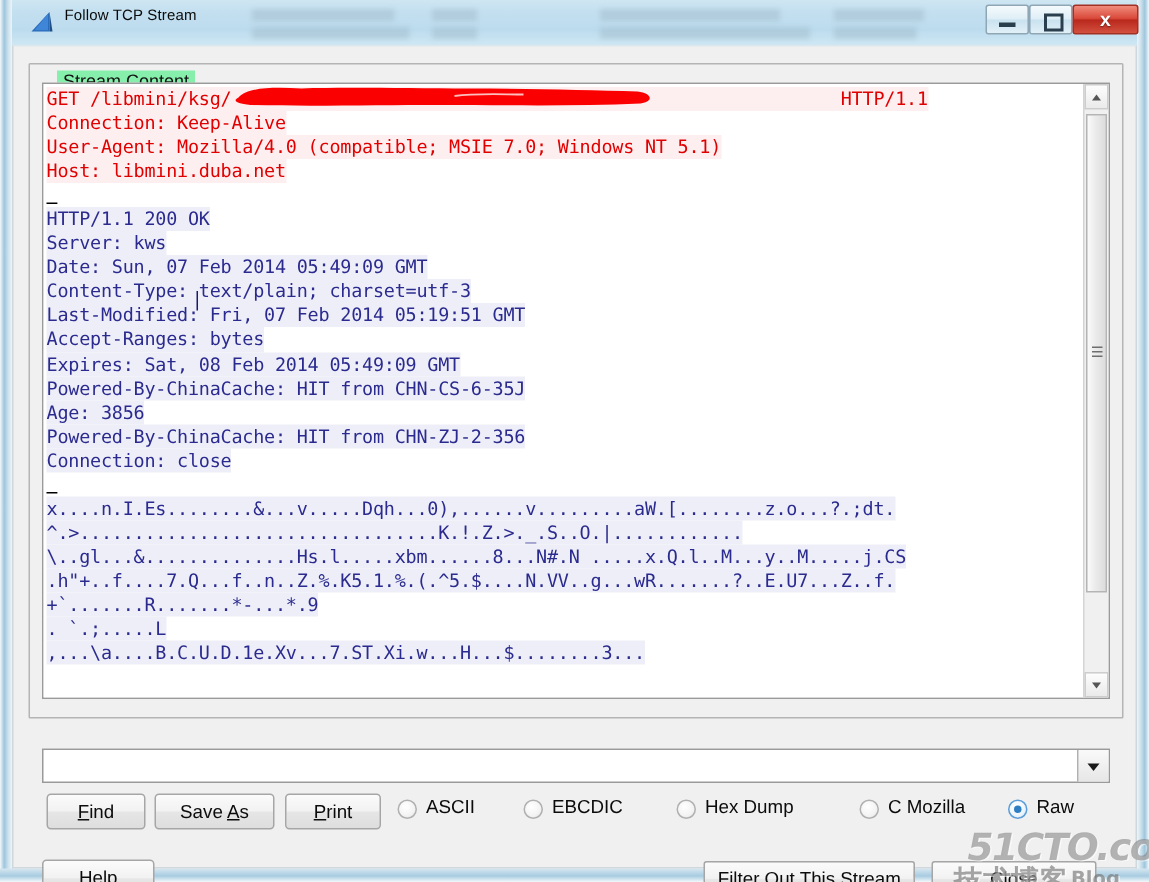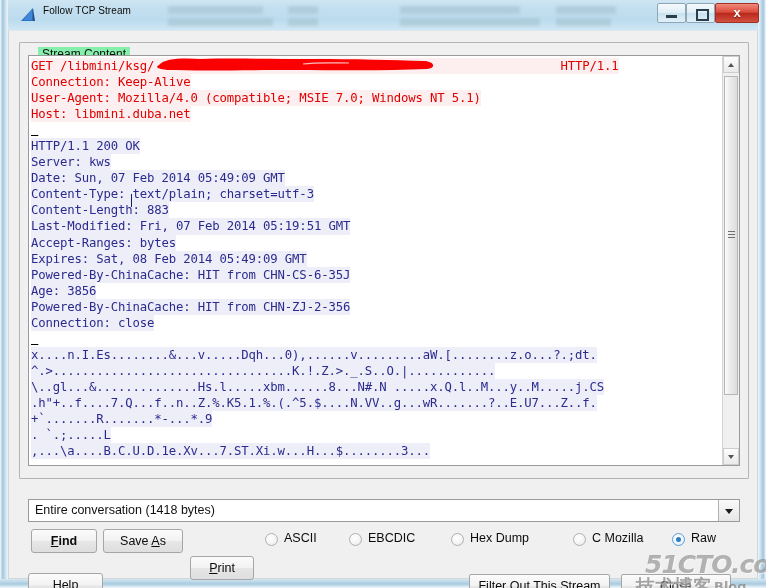--- a/index.html
+++ b/index.html
@@ -280,23 +280,23 @@
     box-sizing: border-box;
     background: linear-gradient(to bottom, #fbfbfb 0%, #f2f2f2 48%, #e6e6e6 52%, #dedede 100%);
     border: 1px solid #a6a6a6;
     border-radius: 3px;
     text-align: center;
     font-size: 12.5px;
     color: #0b0b0b;
     line-height: 22px;
     height: 24px;
   }
-  #btn-find { left: 22px; top: 498px; width: 66px; font-weight: bold; }
+  #btn-find { left: 22px; top: 498px; width: 66px; }
   #btn-saveas { left: 94px; top: 498px; width: 80px; }
-  #btn-print { left: 181px; top: 525px; width: 64px; }
+  #btn-print { left: 181px; top: 498px; width: 64px; }
   #btn-help { left: 19px; top: 542px; width: 75px; height: 25px; line-height: 23px; }
   #btn-filter {
     left: 460px; top: 543px; width: 141px; height: 24px;
     line-height: 22px; border-radius: 2px;
   }
   #btn-close-dlg {
     left: 612px; top: 543px; width: 110px; height: 24px;
     line-height: 22px; border-radius: 2px;
   }
   .mn { text-decoration: underline; }
@@ -425,21 +425,20 @@
             </svg></div>
         <div class="line"><span class="req">Connection: Keep-Alive</span></div>
         <div class="line"><span class="req">User-Agent: Mozilla/4.0 (compatible; MSIE 7.0; Windows NT 5.1)</span></div>
         <div class="line"><span class="req">Host: libmini.duba.net</span></div>
         <div class="line blank">&nbsp;</div>
 
         <div class="line"><span class="resp">HTTP/1.1 200 OK</span></div>
         <div class="line"><span class="resp">Server: kws</span></div>
         <div class="line"><span class="resp">Date: Sun, 07 Feb 2014 05:49:09 GMT</span></div>
         <div class="line"><span class="resp">Content-Type: text/plain; charset=utf-3</span></div>
-        <div class="line"><span class="resp">Content-Length: 883</span></div>
         <div class="line"><span class="resp">Last-Modified: Fri, 07 Feb 2014 05:19:51 GMT</span></div>
         <div class="line"><span class="resp">Accept-Ranges: bytes</span></div>
         <div class="line"><span class="resp">Expires: Sat, 08 Feb 2014 05:49:09 GMT</span></div>
         <div class="line"><span class="resp">Powered-By-ChinaCache: HIT from CHN-CS-6-35J</span></div>
         <div class="line"><span class="resp">Age: 3856</span></div>
         <div class="line"><span class="resp">Powered-By-ChinaCache: HIT from CHN-ZJ-2-356</span></div>
         <div class="line"><span class="resp">Connection: close</span></div>
         <div class="line blank">&nbsp;</div>
 
         <div class="line"><span class="resp">x....n.I.Es........&amp;...v.....Dqh...0),......v.........aW.[........z.o...?.;dt.</span></div>
@@ -464,21 +463,20 @@
               <i></i>
             </div>
         </div>
         <div class="sb-arrow" id="sb-down">
             <div class="sb-tri"></div>
           </div>
       </div>
     </div>
 
     <div id="combo">
-      <div id="combo-text">Entire conversation (1418 bytes)</div>
       <div id="combo-btn">
         <div id="combo-tri"></div>
       </div>
     </div>
 
     <div class="btn" id="btn-find"><span></span><span class="mn">F</span><span>ind</span></div>
 
     <div class="btn" id="btn-saveas"><span>Save </span><span class="mn">A</span><span>s</span></div>
 
     <div class="btn" id="btn-print"><span></span><span class="mn">P</span><span>rint</span></div>

